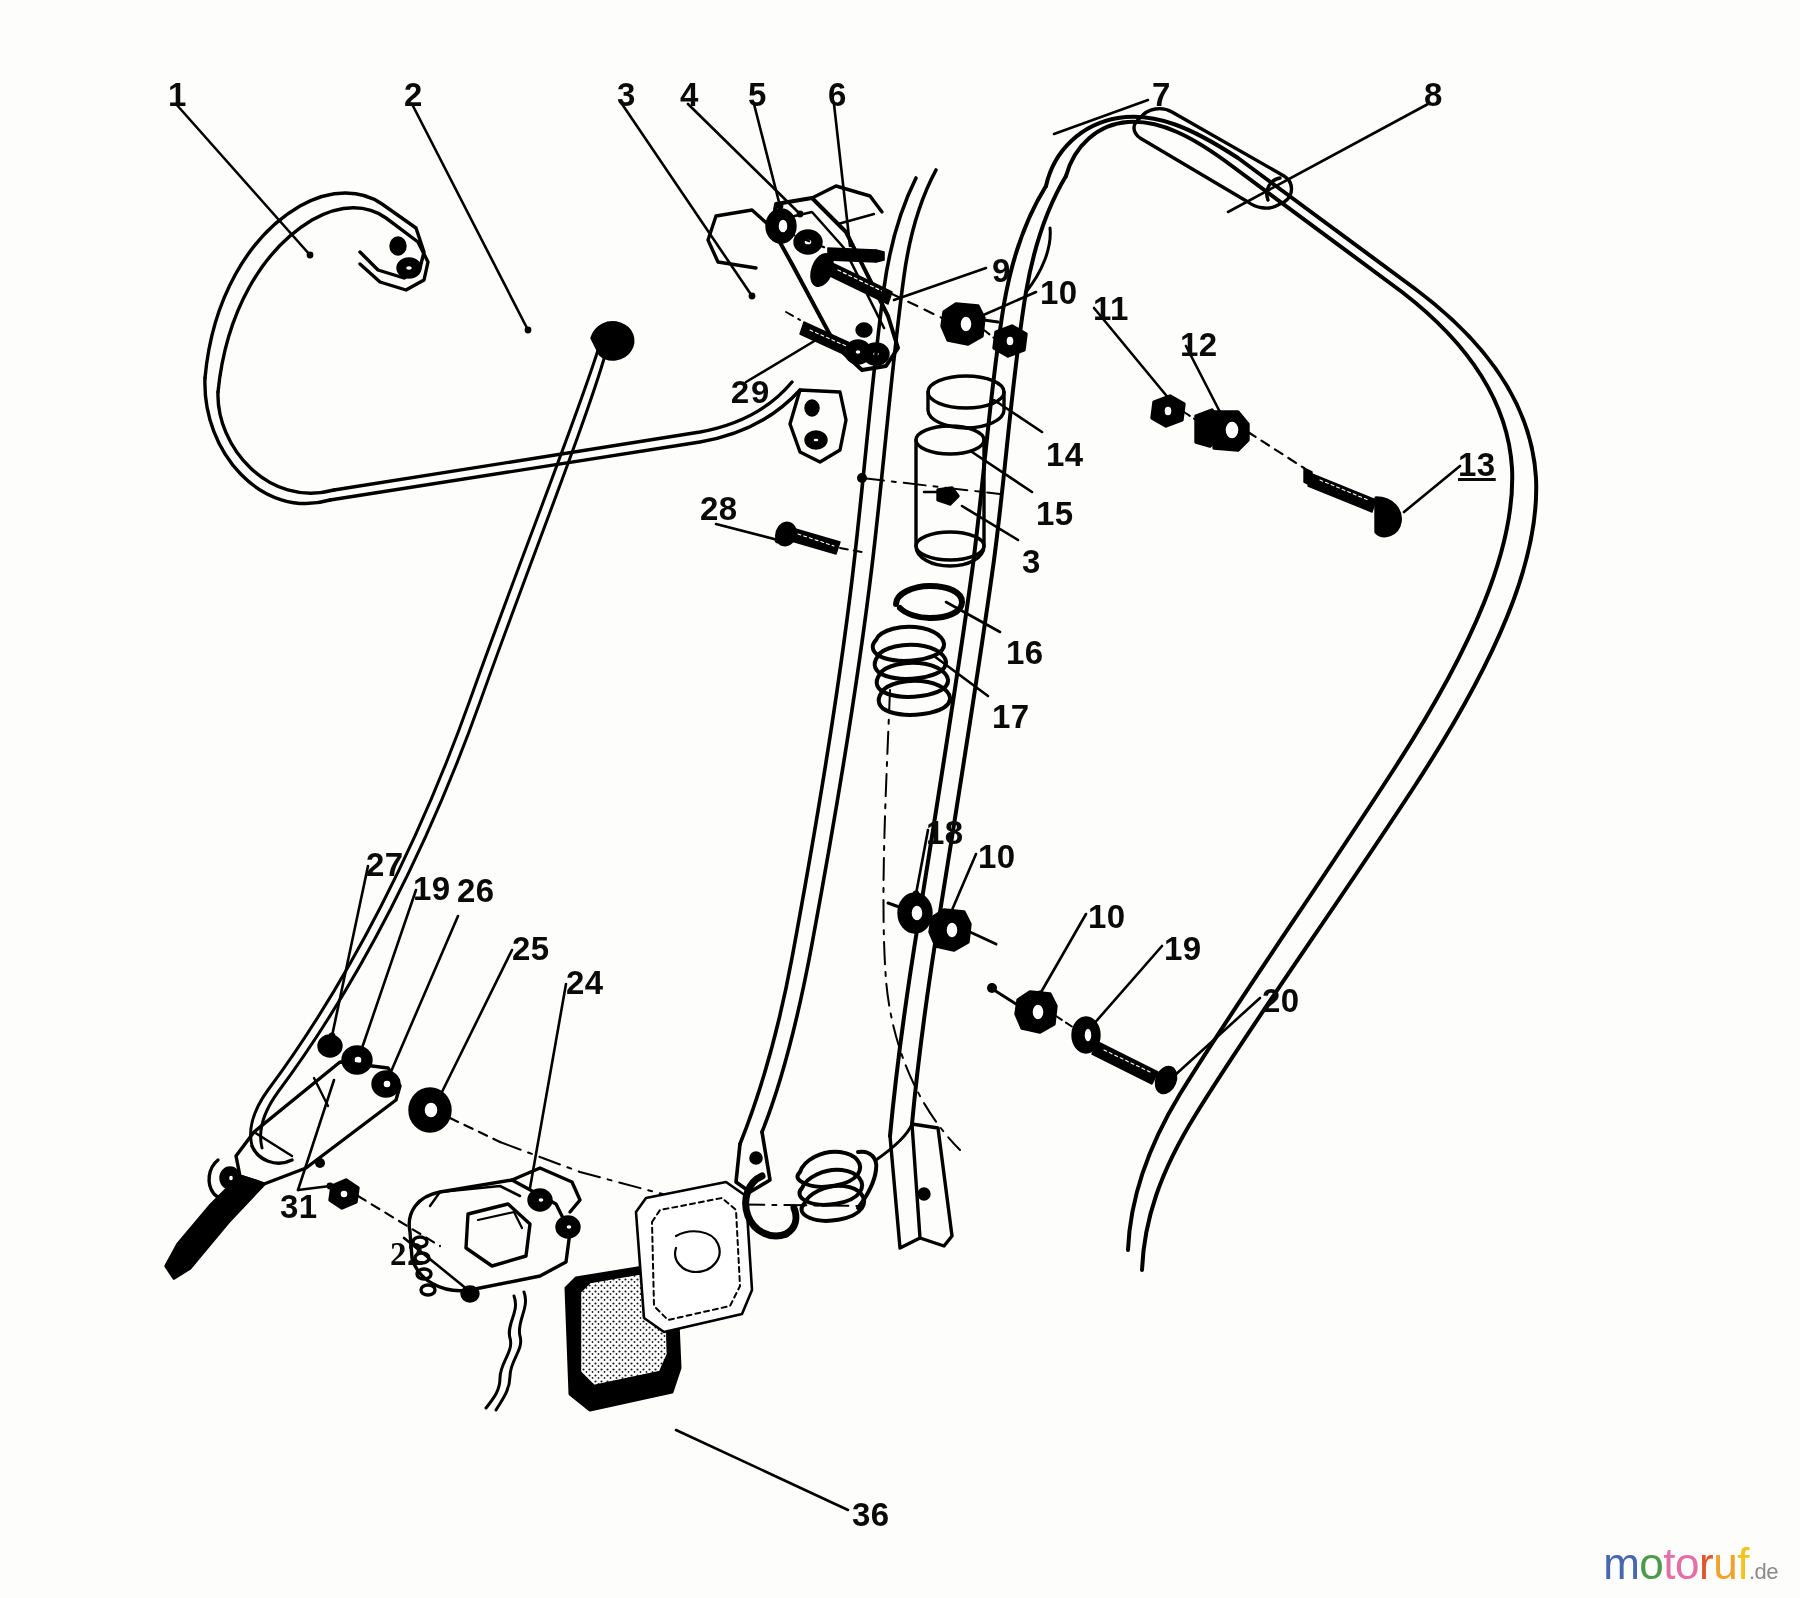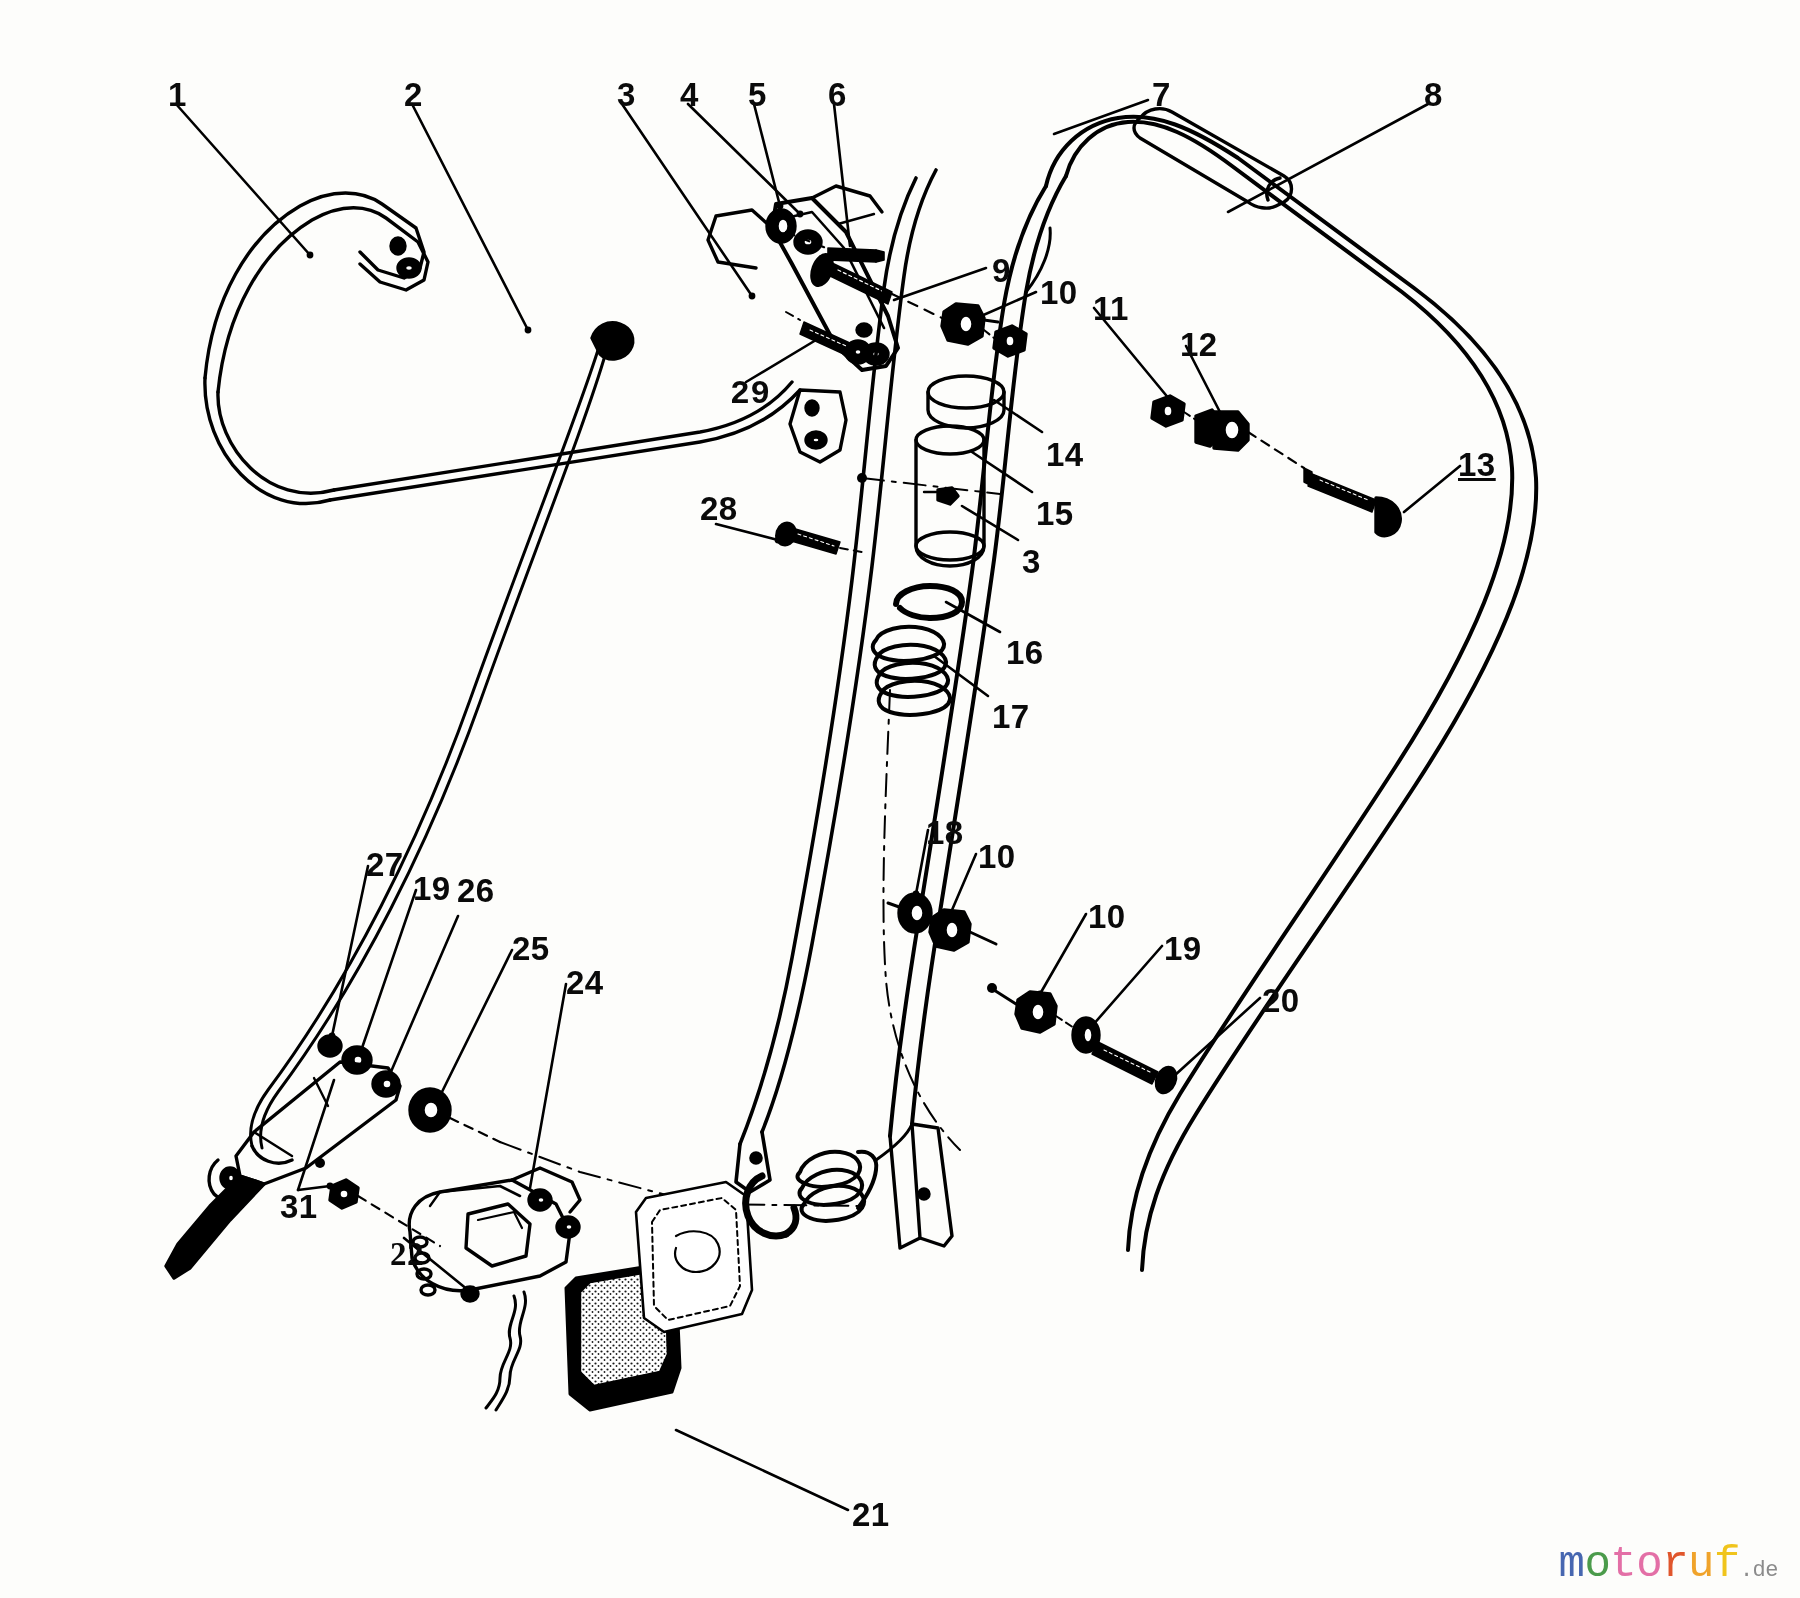--- a/index.html
+++ b/index.html
@@ -32,21 +32,21 @@
     color: #0a0a0a;
     letter-spacing: 0.5px;
     line-height: 1;
     white-space: nowrap;
     user-select: none;
   }
   #watermark {
     position: absolute;
     right: 22px;
     bottom: 12px;
-    font-family: Liberation Mono, monospace;
+    font-family: Liberation Sans, sans-serif;
     font-size: 44px;
     line-height: 1;
     white-space: nowrap;
     letter-spacing: -0.5px;
   }
   #watermark .l { display: inline-block; }
   #watermark .tld {
     font-size: 22px;
     color: #8b8b8b;
     vertical-align: baseline;
@@ -477,21 +477,21 @@
   <div class="callout" style="left:1088px; top:900px;">10</div>
   <div class="callout" style="left:1164px; top:932px;">19</div>
   <div class="callout" style="left:1262px; top:984px;">20</div>
   <div class="callout" style="left:366px;  top:848px;">27</div>
   <div class="callout" style="left:413px;  top:872px;">19</div>
   <div class="callout" style="left:457px;  top:874px;">26</div>
   <div class="callout" style="left:512px;  top:932px;">25</div>
   <div class="callout" style="left:566px;  top:966px;">24</div>
   <div class="callout" style="left:280px;  top:1190px;">31</div>
   <div class="callout" style="left:390px;  top:1238px;font-family:Liberation Serif, serif;">22</div>
-  <div class="callout" style="left:852px;  top:1498px;">21</div>
+  <div class="callout" style="left:852px;  top:1498px;">36</div>
   <div class="callout" style="left:700px;  top:492px;">28</div>
   <div class="callout" style="left:730px;  top:378px;font-family:Liberation Mono, monospace;">29</div>
 
   <div id="watermark">
     <span class="l" style="color:#4767b0">m</span><span class="l" style="color:#4b9b4b">o</span><span class="l" style="color:#e36fa6">t</span><span class="l" style="color:#e36fa6">o</span><span class="l" style="color:#e0562c">r</span><span class="l" style="color:#f0a32a">u</span><span class="l" style="color:#f0c41c">f</span><span class="tld">.de</span>
   </div>
 
 </div>
 
 </body></html>

